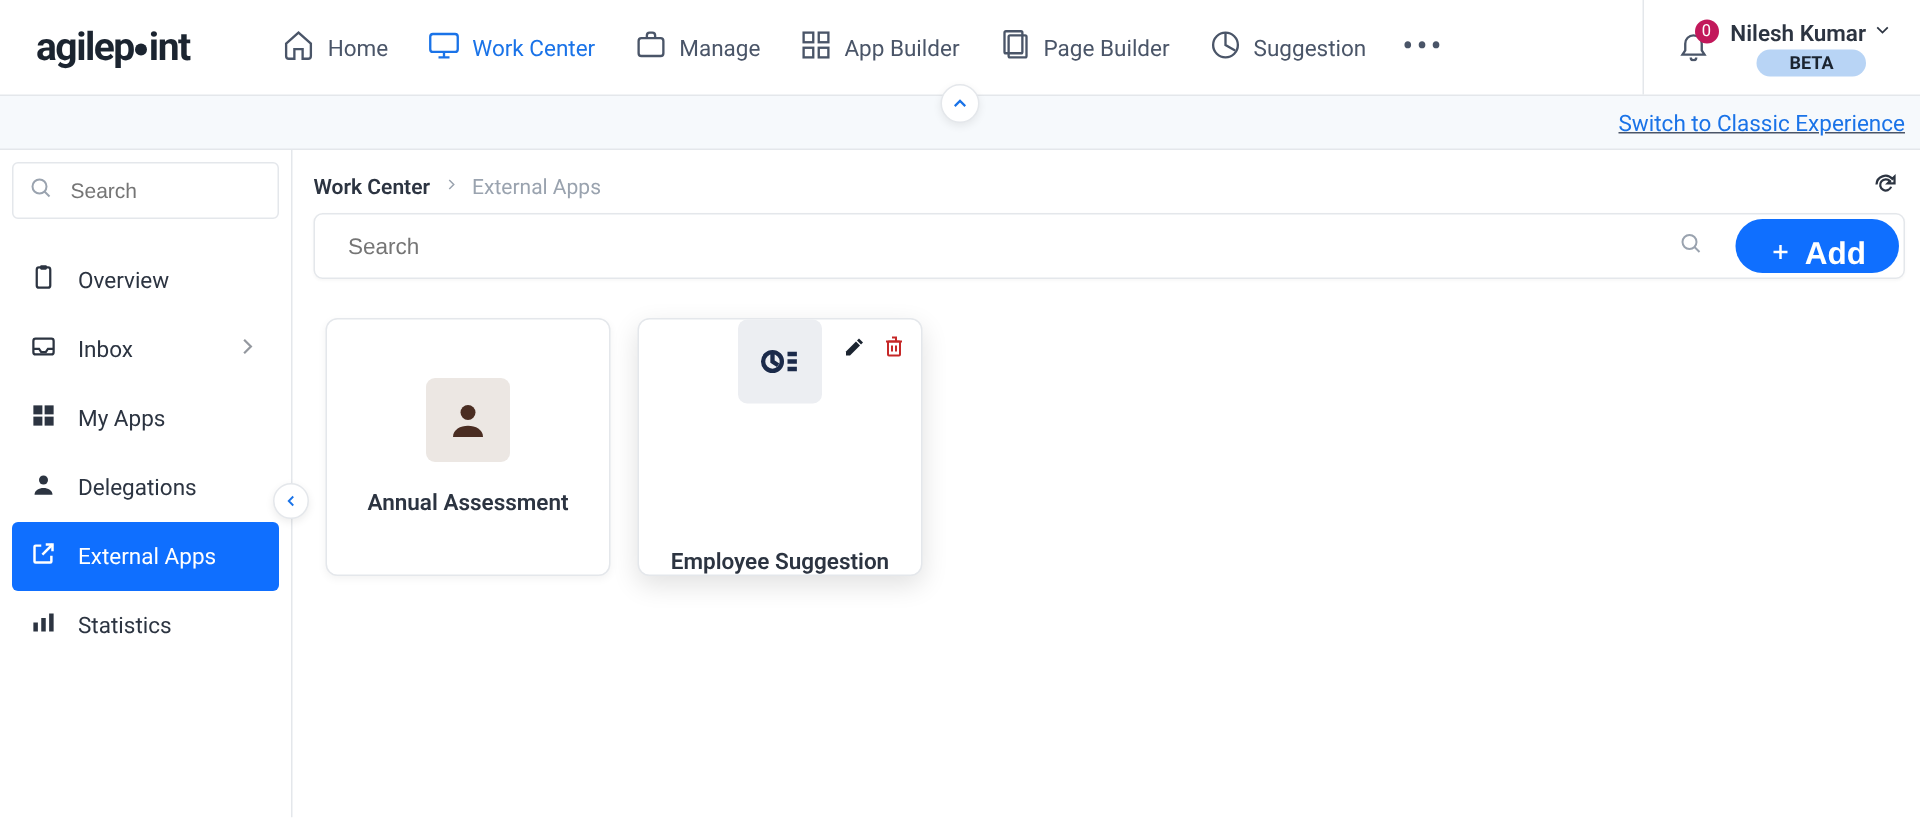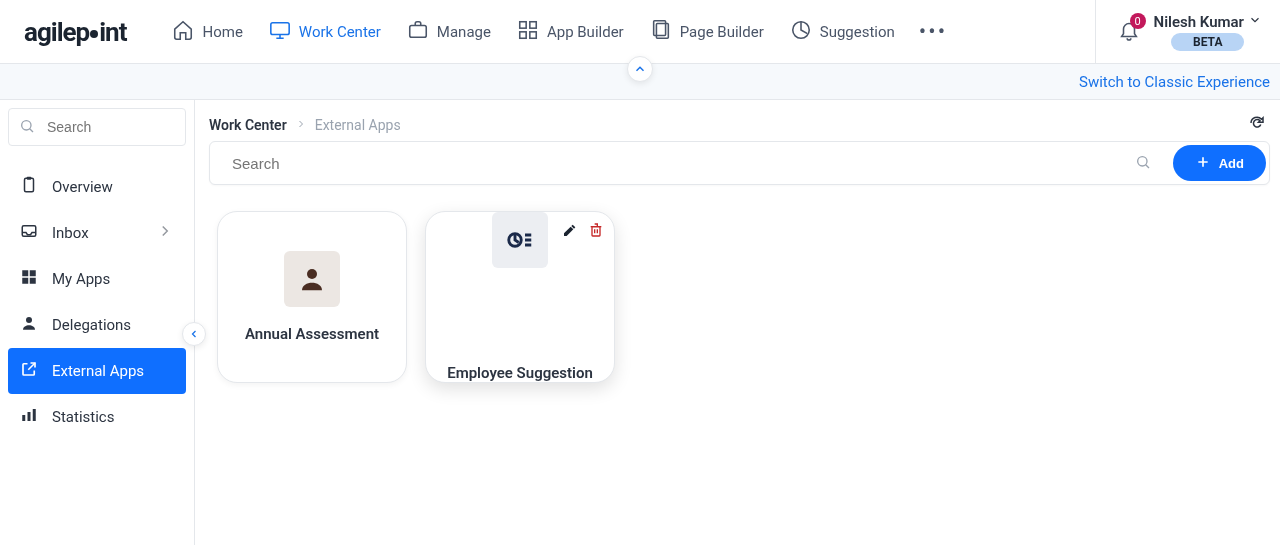--- a/index.html
+++ b/index.html
@@ -35,21 +35,21 @@
     padding:0 0 0 24px;
     border-bottom:1px solid var(--border);
     background:var(--bg);
     position:relative;
   }
   .logo{
     font-size:26px;
     font-weight:700;
     letter-spacing:-1px;
     color:var(--brand-dark);
-    margin-right:44px;
+    margin-right:60px;
     white-space:nowrap;
   }
   .logo .dot{
     display:inline-block;
     width:8px;height:8px;border-radius:50%;
     background:var(--brand-dark);
     vertical-align:middle;
     margin:0 1px;
   }
   .nav{display:flex;align-items:center;gap:22px;}
@@ -103,20 +103,21 @@
     color:var(--blue-text);
   }
   .nav-caret svg{width:14px;height:14px;stroke:currentColor;fill:none;stroke-width:2.5;}
 
   
   .subbar{
     height:36px;background:var(--bg-soft);
     border-bottom:1px solid var(--border);
     display:flex;align-items:center;justify-content:flex-end;
     padding:0 10px;
+    text-decoration:underline;
   }
   .subbar a{color:var(--blue-text);text-decoration:none;font-size:15px;cursor:pointer;}
 
   
   .layout{display:flex;height:calc(545px - 64px - 36px);}
   .sidebar{
     width:195px;flex:0 0 195px;
     border-right:1px solid var(--border);
     background:var(--bg);
     padding:8px;
@@ -172,31 +173,31 @@
     box-shadow:0 1px 2px rgba(0,0,0,.03);
   }
   .tool-search{
     flex:1;display:flex;align-items:center;gap:8px;padding:0 12px;
   }
   .tool-search input{
     border:none;outline:none;flex:1;font-size:15px;background:transparent;
   }
   .tool-search svg{width:16px;height:16px;stroke:var(--muted);fill:none;stroke-width:2;}
   .add-btn{
-    display:flex;align-items:center;gap:8px;
+    display:flex;align-items:flex-end;gap:8px;
     background:var(--blue);color:#fff;border:none;border-radius:24px;
-    height:36px;padding:0 22px;font-size:13px;font-weight:600;cursor:pointer;
+    height:36px;padding:0 22px;font-size:21px;font-weight:600;cursor:pointer;
   }
   .add-btn svg{width:16px;height:16px;stroke:#fff;fill:none;stroke-width:2.5;}
 
   .cards{
     display:flex;gap:18px;padding:26px 8px;
   }
   .card{
-    width:190px;height:172px;border:1px solid var(--border);border-radius:20px;
+    width:190px;height:172px;border:1px solid var(--border);border-radius:8px;
     background:#fff;display:flex;flex-direction:column;align-items:center;justify-content:center;
     gap:18px;position:relative;
     box-shadow:0 2px 6px rgba(0,0,0,.05);
   }
   .card.hover{box-shadow:0 6px 18px rgba(0,0,0,.12);justify-content:space-between;}
   .card .icon-box{
     width:56px;height:56px;border-radius:6px;background:#ece7e3;
     display:flex;align-items:center;justify-content:center;
   }
   .card.hover .icon-box{background:#eceef2;}

